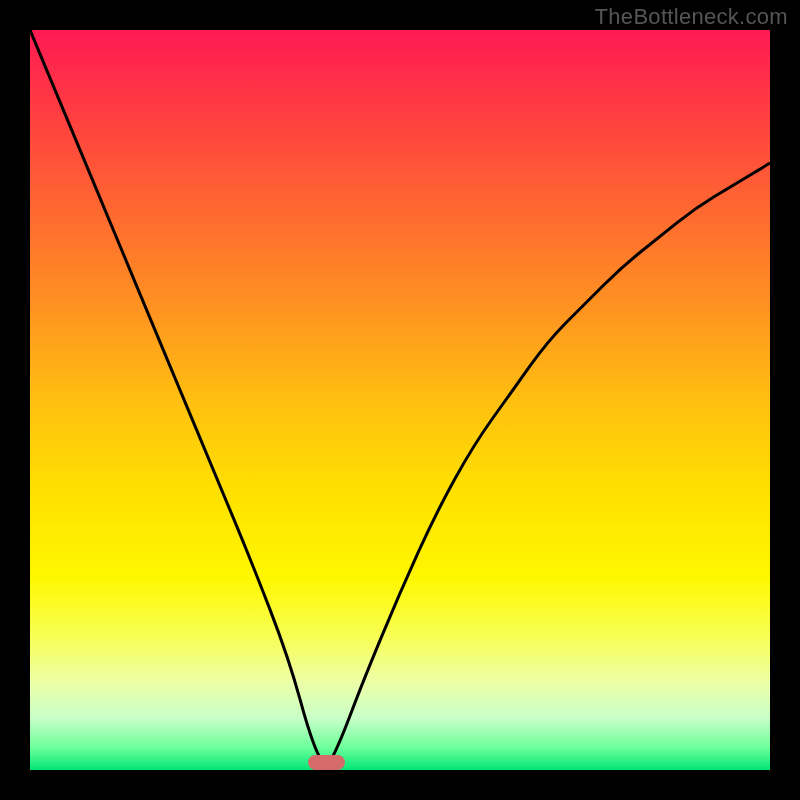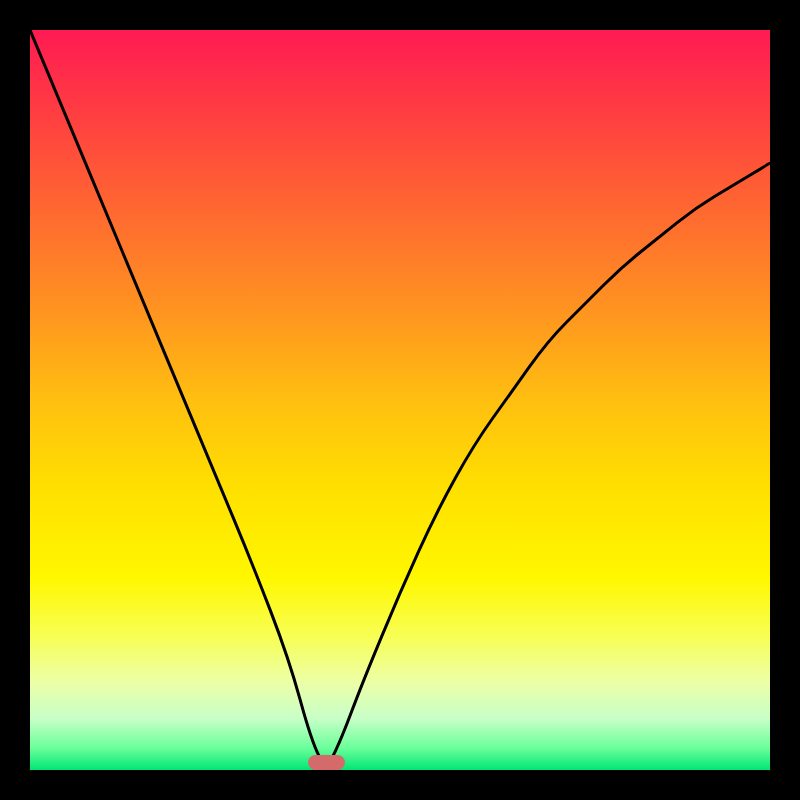--- a/index.html
+++ b/index.html
@@ -59,19 +59,20 @@
   .marker {
     position: absolute;
     background: #d46a6a;
     border-radius: 8px;
   }
 </style>
 </head>
 <body>
 
 <div class="frame">
+  <div class="watermark">TheBottleneck.com</div>
   <div class="plot-area">
     <svg class="curve" viewBox="0 0 740 740" preserveAspectRatio="none">
       <path id="curve-path" fill="none" stroke="#000" stroke-width="3" stroke-linecap="round" d="M 0 0 Q 0 0 18.5 44.39999999999998 Q 37 88.79999999999995 55.5 133.2 Q 74 177.60000000000002 92.5 222 Q 111 266.4 129.5 310.79999999999995 Q 148 355.2 166.5 399.6 Q 185 444 203.5 488.4 Q 222 532.8 240.5 580.9 Q 259 629 270.1 669.7 Q 281.2 710.4 288.6 725.2 Q 296 740 303.4 725.2 Q 310.8 710.4 321.9 680.8 Q 333 651.2 351.5 606.8 Q 370 562.4 388.5 521.7 Q 407.00000000000006 481 425.5 447.7 Q 444 414.4 462.5 388.5 Q 481 362.59999999999997 499.5 336.7 Q 518 310.8 536.5 292.3 Q 555 273.8 573.5 255.29999999999998 Q 592 236.79999999999995 610.5 222 Q 629 207.20000000000005 647.5 192.40000000000003 Q 666 177.60000000000002 684.5 166.5 Q 703 155.39999999999998 721.5 144.3 T 740 133.20000000000005"></path>
     </svg>
     <div id="marker" class="marker" style="width: 37px; height: 14.8px; left: 277.5px; top: 725.2px; background: rgb(212, 106, 106);"></div>
   </div>
 </div>
 
 </body></html>

